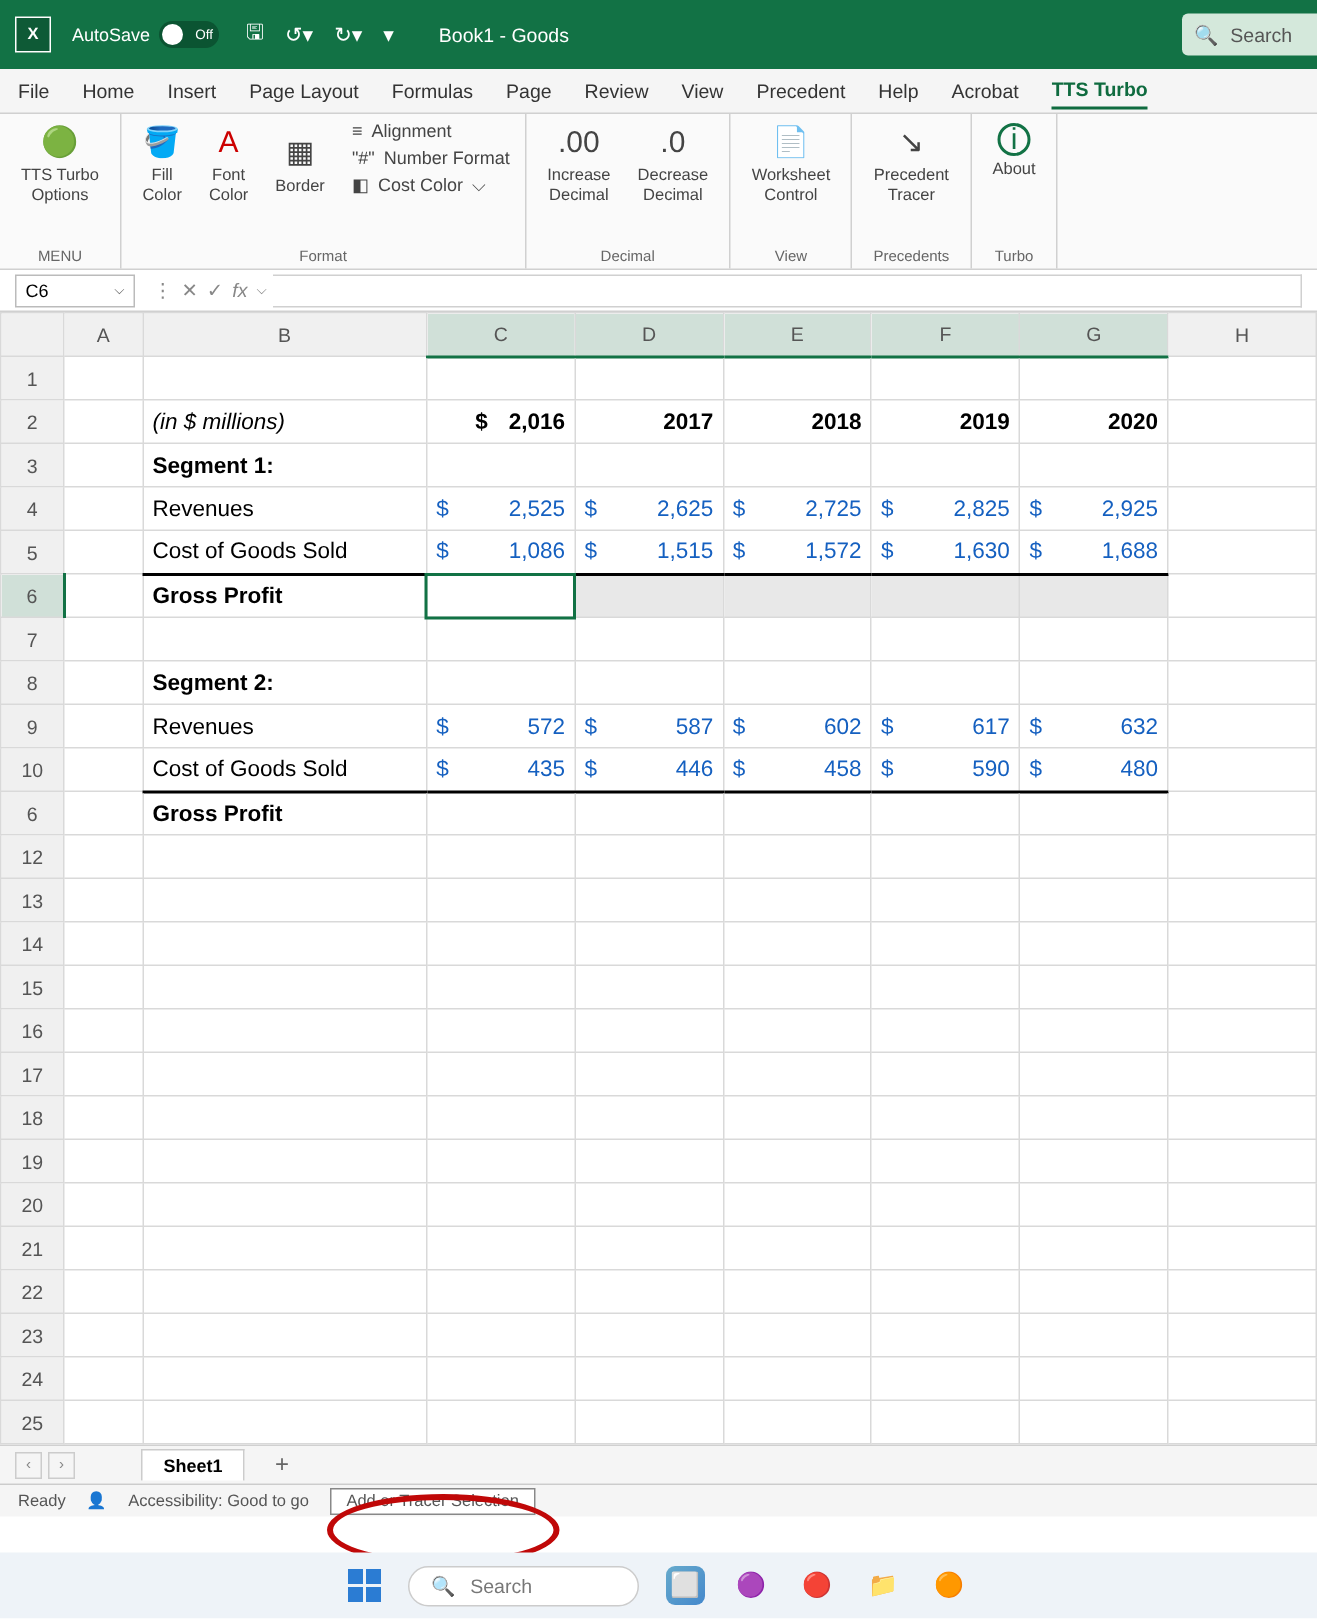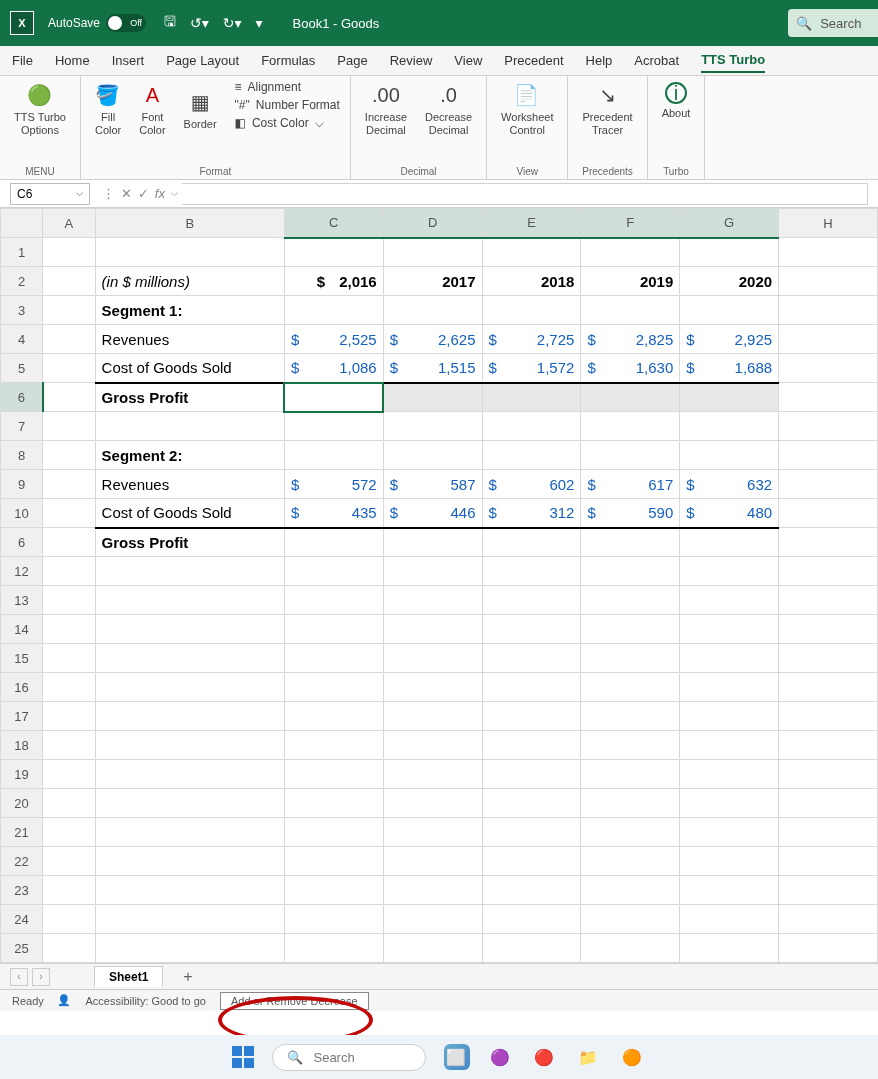--- a/index.html
+++ b/index.html
@@ -447,21 +447,21 @@
           </td>
           <td class="" style="">
             <div class="numcell">
               <span class="cur">$</span>
               <span class="val">446</span>
             </div>
           </td>
           <td class="" style="">
             <div class="numcell">
               <span class="cur">$</span>
-              <span class="val">312</span>
+              <span class="val">458</span>
             </div>
           </td>
           <td class="" style="">
             <div class="numcell">
               <span class="cur">$</span>
               <span class="val">590</span>
             </div>
           </td>
           <td class="" style="">
             <div class="numcell">
@@ -674,21 +674,21 @@
   <span class="nav">‹</span>
   <span class="nav">›</span>
   <span class="tab">Sheet1</span>
   <span class="add">+</span>
 </div>
 
 <div class="statusbar">
   <span>Ready</span>
   <span>👤</span>
   <span>Accessibility: Good to go</span>
-  <span class="mode-box">Add or Remove Decrease</span>
+  <span class="mode-box">Add or Tracer Selection</span>
 </div>
 
 <div class="anno" style="left:218px; top:996px; width:155px; height:48px;"></div>
 
 <div class="taskbar">
   <div class="win">
       <div></div>
       <div></div>
       <div></div>
       <div></div>

